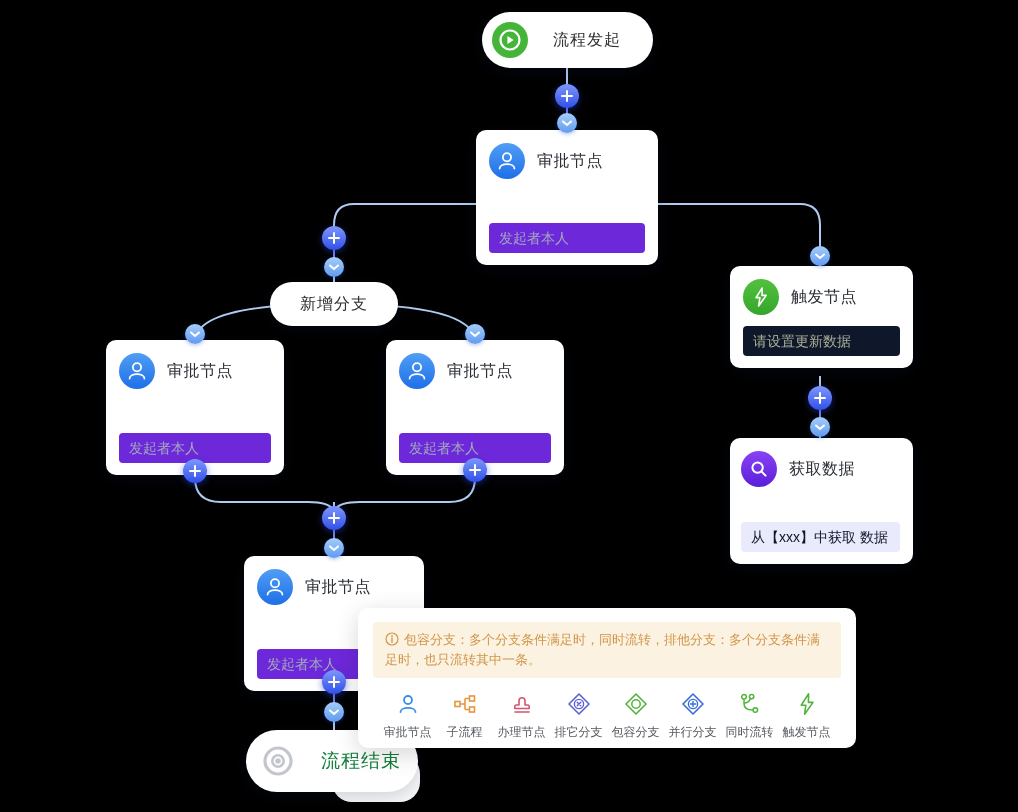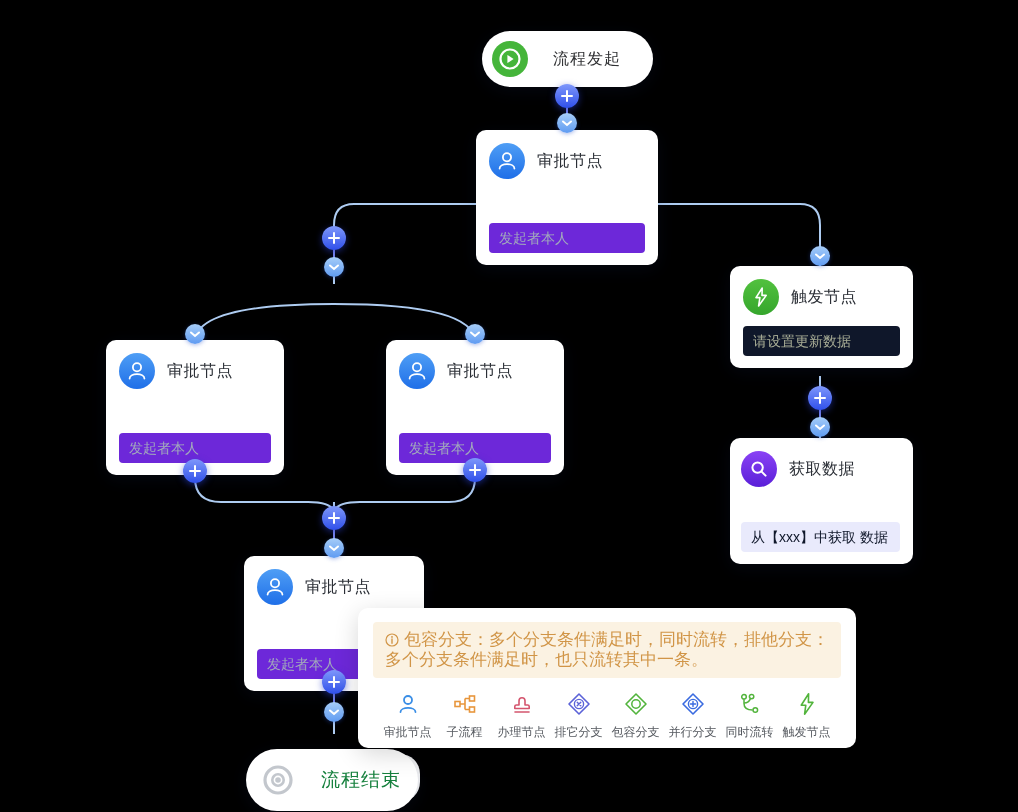--- a/index.html
+++ b/index.html
@@ -18,21 +18,21 @@
   .badge.green{background:linear-gradient(180deg,#52c13e,#35a62c);}
   .badge.purple{background:linear-gradient(180deg,#8a42f5,#5a1fd8);}
   .card .title{margin-left:12px;font-size:16px;font-weight:500;color:#2b2f36;letter-spacing:.5px;}
   .card .field{margin-top:11px;height:30px;line-height:30px;border-radius:4px;
         padding:0 10px;font-size:14px;white-space:nowrap;overflow:hidden;}
   .field.approval{background:#6d28d9;color:#a2aabb;margin-top:44px;}
   .field.trigger{background:#0f172a;color:#a8ad96;}
   .field.getdata{background:#e9eafc;color:#0f172a;margin-top:35px;}
 
   .pill{position:absolute;z-index:2;background:#fff;display:flex;align-items:center;
-        box-shadow:0 4px 18px rgba(20,40,90,.18);margin-top:19px;}
+        box-shadow:0 4px 18px rgba(20,40,90,.18);}
   #start-pill{left:482px;top:12px;width:171px;height:56px;border-radius:28px;padding-left:10px;}
   #start-pill .lbl{margin-left:25px;font-size:16px;color:#303133;letter-spacing:1px;}
   #branch-pill{left:270px;top:282px;width:128px;height:44px;border-radius:22px;
         justify-content:center;font-size:16px;color:#303133;letter-spacing:1px;}
   #end-shadow{position:absolute;left:332px;top:754px;width:88px;height:48px;border-radius:20px;
         background:#fff;z-index:2;opacity:.97;}
   #end-pill{left:246px;top:730px;width:172px;height:62px;border-radius:31px;padding-left:12px;z-index:3;}
   #end-pill .lbl{margin-left:23px;font-size:19px;color:#15803d;letter-spacing:1px;}
 
   .plus{position:absolute;z-index:4;width:24px;height:24px;border-radius:50%;
@@ -40,21 +40,21 @@
         justify-content:center;transform:translate(-50%,-50%);cursor:pointer;
         box-shadow:0 2px 7px rgba(40,60,200,.55);}
   .arr{position:absolute;z-index:4;width:20px;height:20px;border-radius:50%;
         background:linear-gradient(180deg,#a6cdf8,#5f9bf2);display:flex;align-items:center;
         justify-content:center;transform:translate(-50%,-50%);
         box-shadow:0 1px 4px rgba(40,80,200,.4);}
 
   #panel{position:absolute;left:358px;top:608px;width:498px;height:140px;z-index:10;
         background:#fff;border-radius:10px;box-shadow:0 6px 24px rgba(0,0,0,.16);padding:14px 15px 0 15px;}
   #tip-box{background:#fbf2e2;border-radius:4px;padding:8px 12px;color:#d19547;
-        font-size:17px;line-height:20px;}
+        font-size:13px;line-height:20px;}
   #tip-box .info{vertical-align:-2px;margin-right:5px;}
   #palette{display:flex;justify-content:space-between;padding:13px 6px 0 6px;}
   .pal-item{width:58px;display:flex;flex-direction:column;align-items:center;cursor:pointer;}
   .pal-item .lbl{margin-top:7px;font-size:12px;color:#55595f;white-space:nowrap;}
 </style>
 </head>
 <body>
 
 <div id="canvas">
 
@@ -89,20 +89,23 @@
         <svg width="36" height="36" viewBox="0 0 36 36">
             <circle cx="18" cy="14.3" r="4.1" fill="none" stroke="#fff" stroke-width="1.8"></circle>
             <path d="M10.6,25.6 C10.6,19.6 25.4,19.6 25.4,25.6" fill="none" stroke="#fff" stroke-width="1.8" stroke-linecap="round"></path>
           </svg>
       </span>
       <span class="title">审批节点</span>
     </div>
     <div class="field approval">发起者本人</div>
   </div>
 
+  <div class="pill" id="branch-pill">
+    <span>新增分支</span>
+  </div>
 
   <div class="card" style="left:106px;top:340px;width:178px;">
     <div class="hd">
       <span class="badge blue">
         <svg width="36" height="36" viewBox="0 0 36 36">
             <circle cx="18" cy="14.3" r="4.1" fill="none" stroke="#fff" stroke-width="1.8"></circle>
             <path d="M10.6,25.6 C10.6,19.6 25.4,19.6 25.4,25.6" fill="none" stroke="#fff" stroke-width="1.8" stroke-linecap="round"></path>
           </svg>
       </span>
       <span class="title">审批节点</span>

